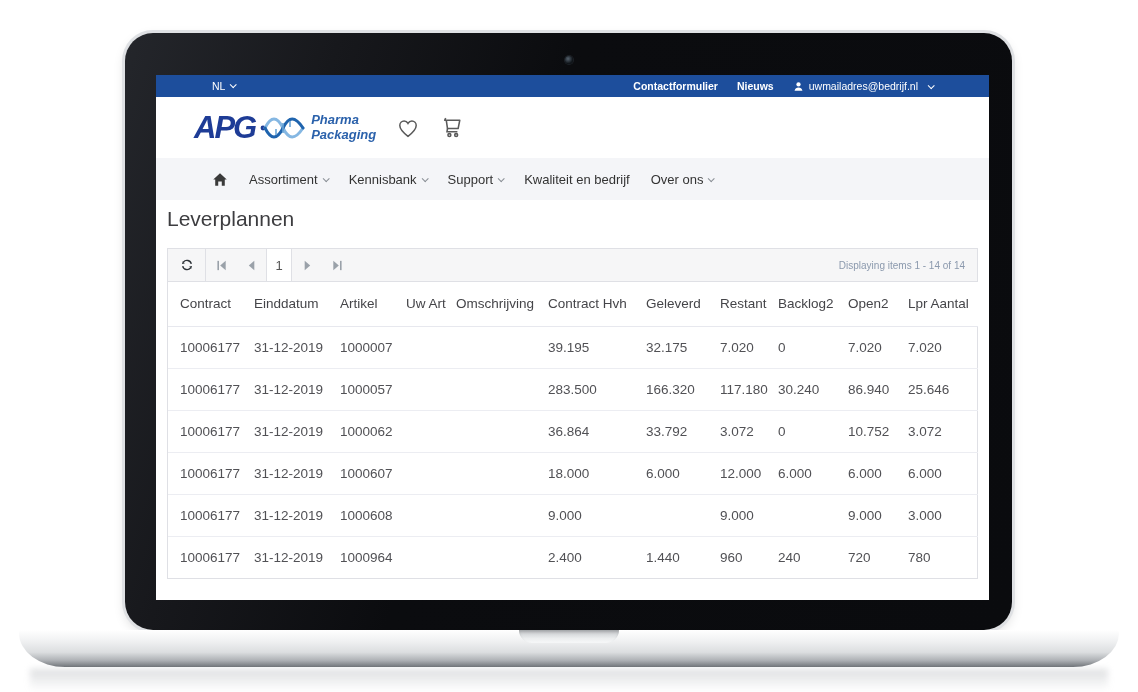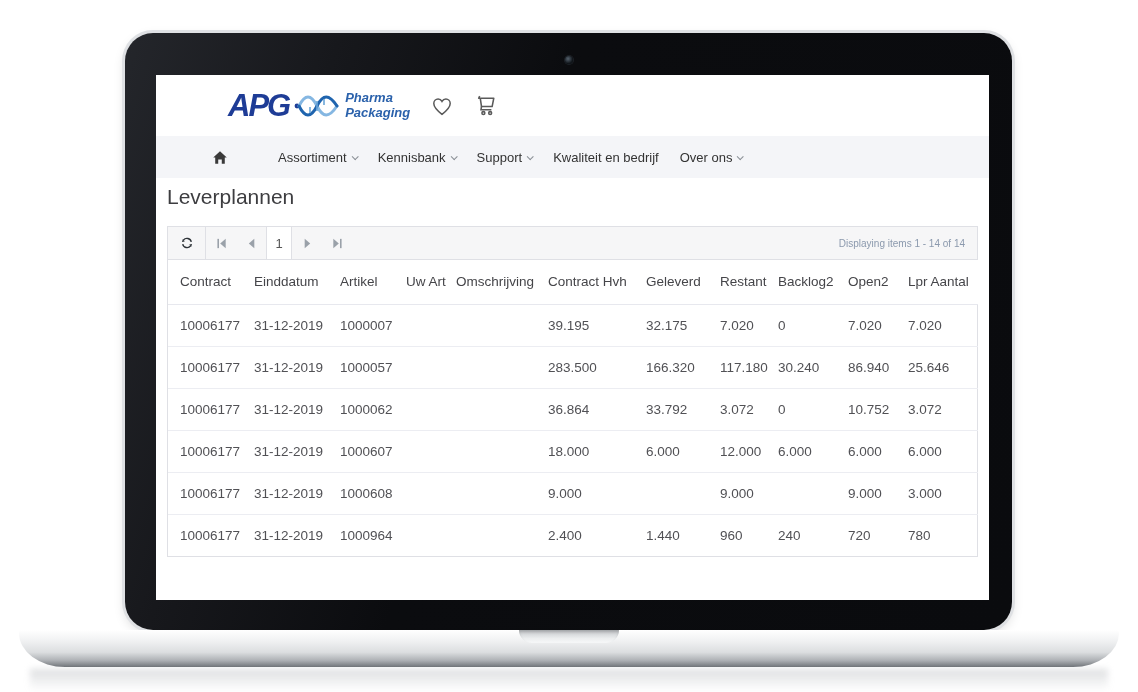--- a/index.html
+++ b/index.html
@@ -35,21 +35,21 @@
     justify-content:space-between;padding:0 56px;color:#fff;font-size:10.5px;}
   .topbar a,.topbar span{color:#fff;text-decoration:none;}
   .topbar-right{display:flex;align-items:center;gap:19px;}
   .tb-bold{font-weight:700;}
   .topbar-user{display:flex;align-items:center;gap:5px;cursor:pointer;}
   .lang{cursor:pointer;}
 
   
   .site-header{height:61px;display:flex;align-items:center;padding:0 56px 0 38px;background:#fff;}
   .logo{display:flex;align-items:center;cursor:pointer;flex:0 0 auto;}
-  .logo-apg{font-size:31px;font-weight:700;font-style:italic;letter-spacing:-2px;color:var(--logo-blue);line-height:1;margin-left:34px;}
+  .logo-apg{font-size:31px;font-weight:700;font-style:italic;letter-spacing:-2px;color:var(--logo-blue);line-height:1;}
   .logo-dna{margin:0 6px 0 4px;}
   .logo-tag{display:flex;flex-direction:column;font-style:italic;font-weight:700;
     font-size:13px;line-height:1.08;color:var(--logo-accent);}
   .search-wrap{flex:1;display:flex;margin-left:10px;height:37px;}
   .search-input{flex:1;border:1px solid #d9dbe0;border-right:none;padding:0 12px;font-size:13px;color:#555;outline:none;}
   .search-input::placeholder{color:#9aa0a8;}
   .search-btn{width:37px;height:37px;background:var(--search-blue);border:none;cursor:pointer;
     display:flex;align-items:center;justify-content:center;}
   .hdr-icon{margin-left:20px;cursor:pointer;display:flex;align-items:center;}
 
@@ -80,20 +80,35 @@
 </style>
 </head>
 <body>
 
 <div class="stage">
   <div class="laptop-screen">
     <div class="camera"></div>
 
     <div class="screen-content">
 
+      <div class="topbar">
+        <span class="lang"><span>NL</span><i class="chev"></i></span>
+        <div class="topbar-right">
+          <a class="tb-bold">Contactformulier</a>
+          <a class="tb-bold">Nieuws</a>
+          <span class="topbar-user">
+            <svg width="11" height="11" viewBox="0 0 16 16">
+                <circle cx="8" cy="5" r="3.1" fill="#fff"></circle>
+                <path d="M2.3 14c.6-3.1 3.1-4.6 5.7-4.6s5.1 1.5 5.7 4.6z" fill="#fff"></path>
+              </svg>
+            <span>uwmailadres@bedrijf.nl</span>
+            <i class="chev"></i>
+          </span>
+        </div>
+      </div>
 
       <div class="site-header">
         <div class="logo">
           <span class="logo-apg">APG</span>
           <svg class="logo-dna" width="46" height="30" viewBox="0 0 46 30">
             <circle cx="4" cy="15" r="2.4" fill="#1e3c96"></circle>
             <path d="M6 15 C12 3 18 3 24 15 S36 27 44 15" stroke="#85b7e2" stroke-width="3" fill="none" stroke-linecap="round"></path>
             <path d="M6 15 C12 27 18 27 24 15 S36 3 44 15" stroke="#1f64ae" stroke-width="3" fill="none" stroke-linecap="round"></path>
             <path d="M24 10v10 M31 8v6 M17 16v6" stroke="#6aa6d8" stroke-width="1.6"></path>
           </svg>
@@ -116,21 +131,21 @@
             </svg>
         </span>
       </div>
 
       <nav class="mainnav">
         <span class="nav-home">
           <svg width="16" height="15" viewBox="0 0 16 16" fill="#3a3a3a">
               <path d="M8 1.2 15.2 8h-2.1v6.6H9.9V10H6.1v4.6H2.9V8H.8z"></path>
             </svg>
         </span>
-        <span id="nav-items" style="display:flex;gap:21px;align-items:center;margin-left:29px;">
+        <span id="nav-items" style="display:flex;gap:21px;align-items:center;">
             <a class="nav-item"><span>Assortiment</span><i class="chev"></i></a>
             <a class="nav-item"><span>Kennisbank</span><i class="chev"></i></a>
             <a class="nav-item"><span>Support</span><i class="chev"></i></a>
             <a class="nav-item"><span>Kwaliteit en bedrijf</span></a>
             <a class="nav-item"><span>Over ons</span><i class="chev"></i></a>
           </span>
       </nav>
 
       <main>
         <h1>Leverplannen</h1>

